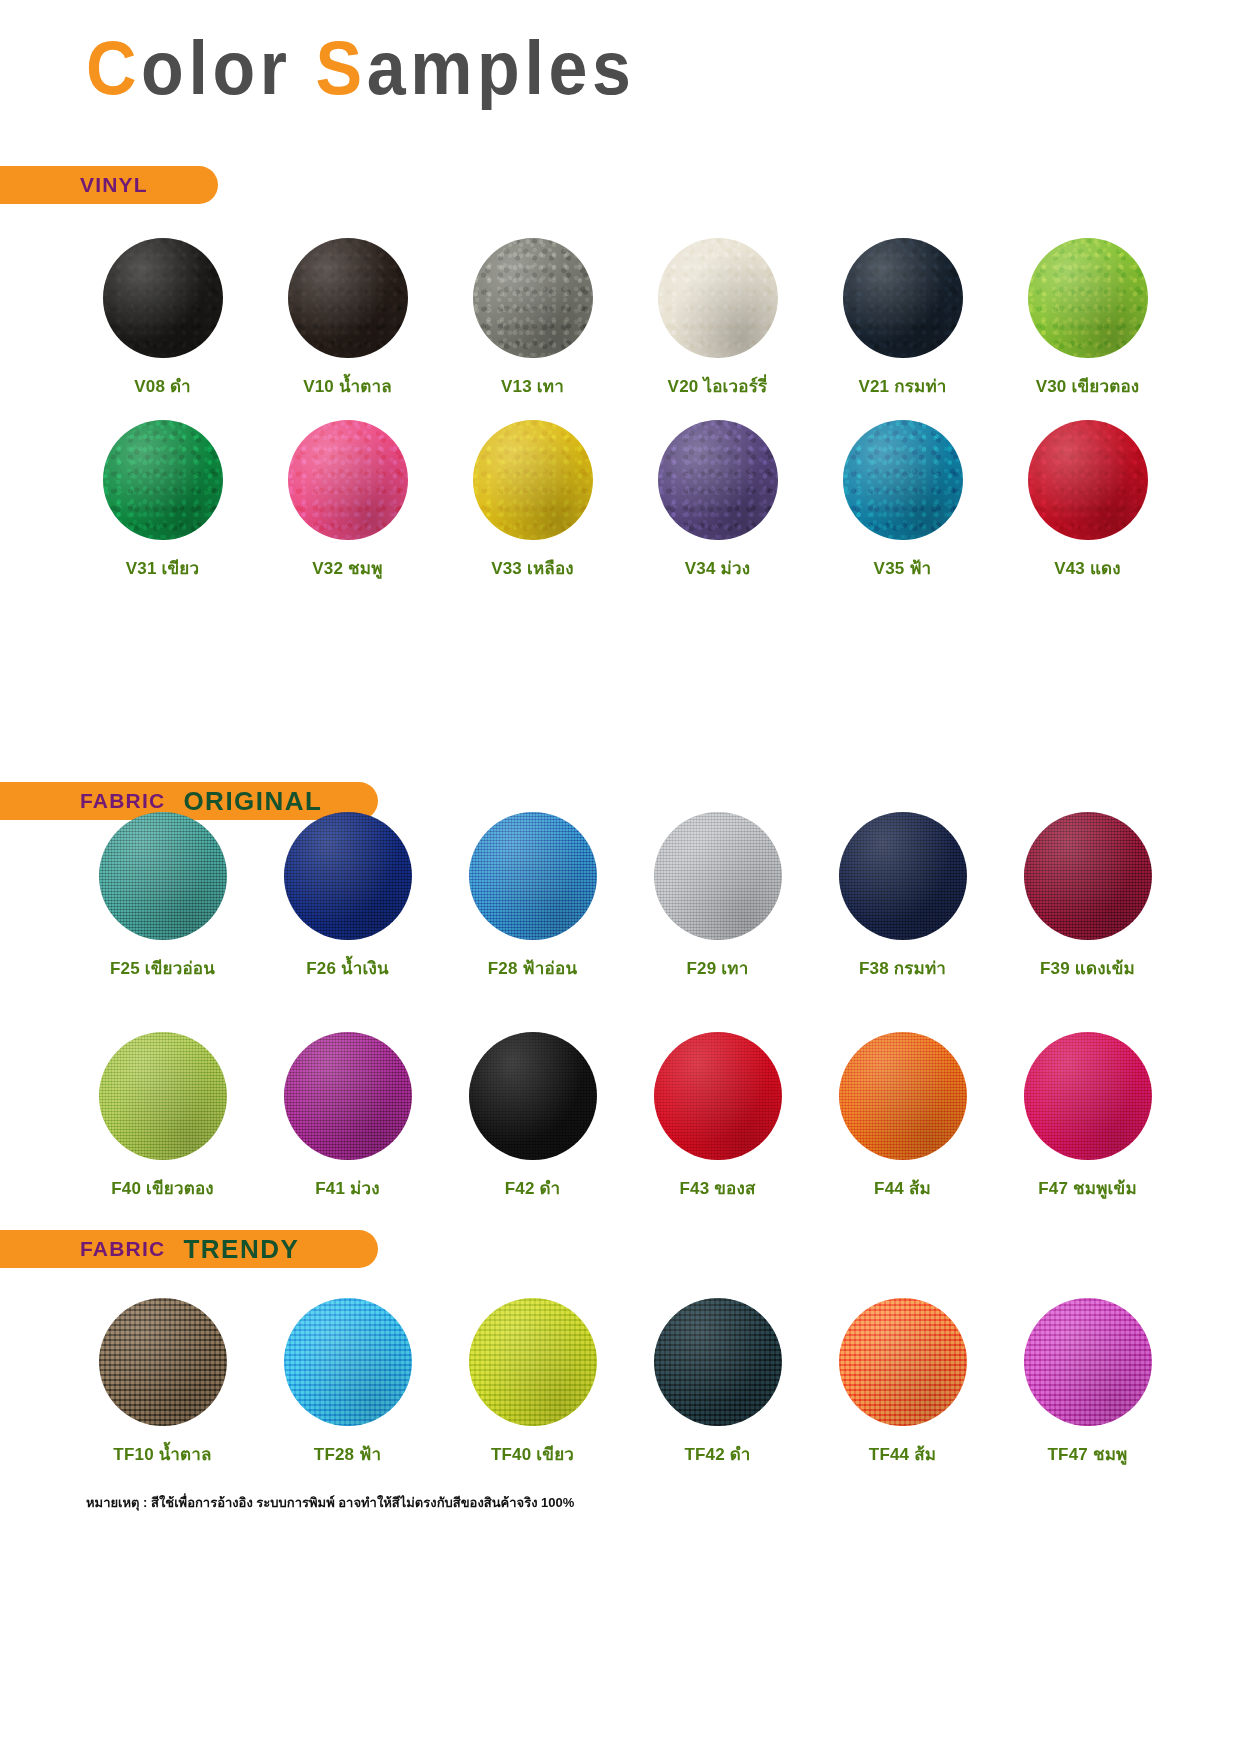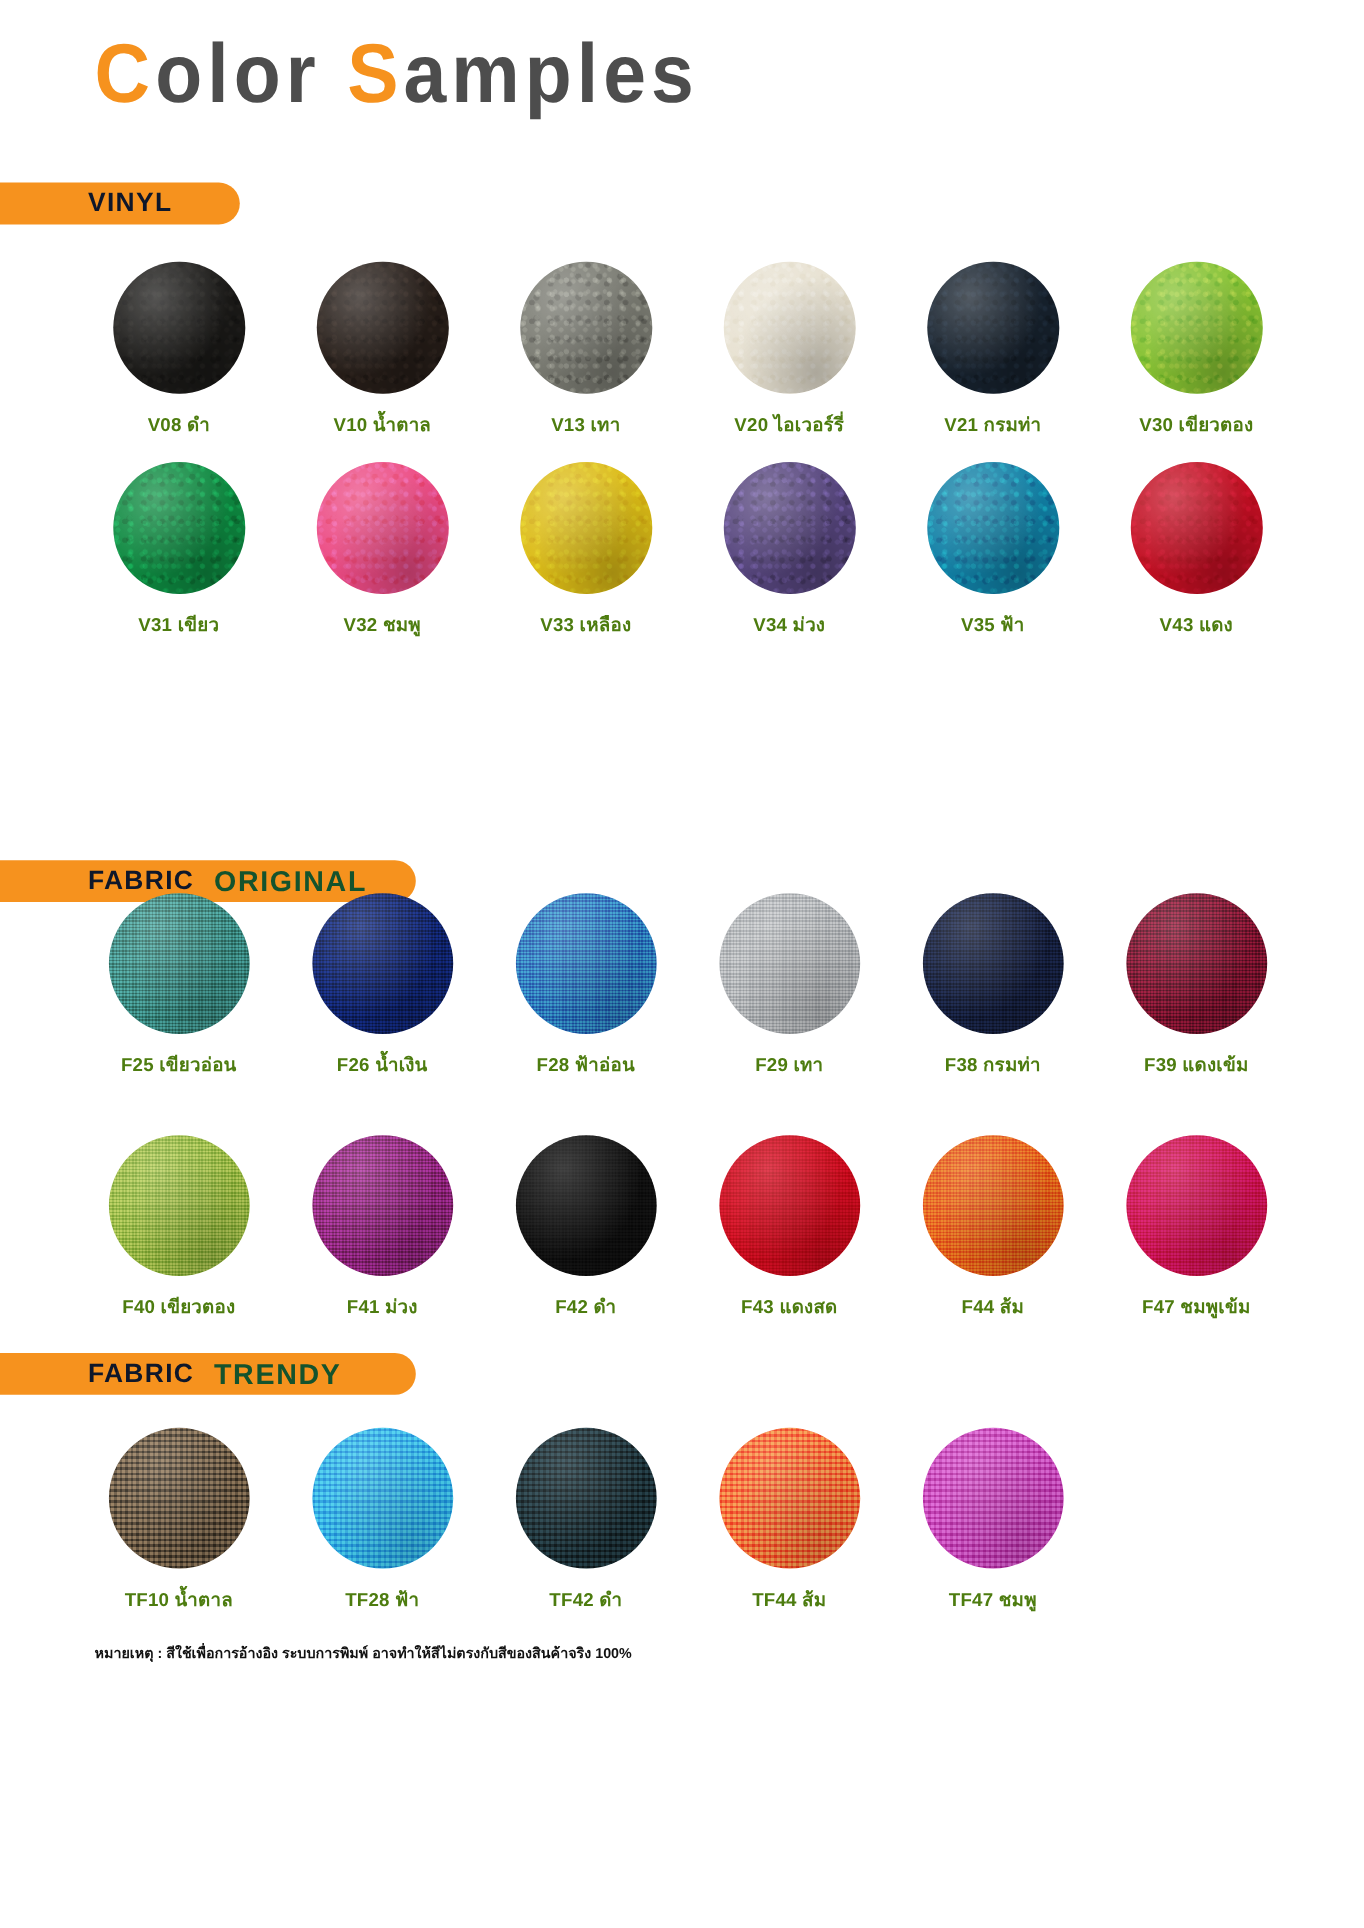--- a/index.html
+++ b/index.html
@@ -42,22 +42,22 @@
     height: 38px;
     border-top-right-radius: 19px;
     border-bottom-right-radius: 19px;
     background: #f6921e;
     display: flex;
     align-items: center;
     padding-left: 80px;
     white-space: nowrap;
   }
   .banner .b-main {
-    color: #0f172a;
-    font-size: 24px;
+    color: #701a75;
+    font-size: 21px;
     font-weight: 700;
     letter-spacing: 1.2px;
     font-family: "Liberation Sans Narrow", "Liberation Sans", sans-serif;
   }
   .banner .b-sub {
     color: #14532d;
     font-size: 26px;
     font-weight: 700;
     letter-spacing: 1.5px;
     margin-left: 18px;
@@ -290,21 +290,21 @@
       <div class="swatch-cell">
         <div class="swatch woven" style="background: rgb(146, 38, 127);"></div>
         <div class="swatch-label">F41 ม่วง</div>
       </div>
       <div class="swatch-cell">
         <div class="swatch woven" style="background: rgb(16, 16, 16);"></div>
         <div class="swatch-label">F42 ดำ</div>
       </div>
       <div class="swatch-cell">
         <div class="swatch woven" style="background: rgb(204, 11, 29);"></div>
-        <div class="swatch-label">F43 แดงสด</div>
+        <div class="swatch-label">F43 ของส</div>
       </div>
       <div class="swatch-cell">
         <div class="swatch woven" style="background: rgb(231, 100, 26);"></div>
         <div class="swatch-label">F44 ส้ม</div>
       </div>
       <div class="swatch-cell">
         <div class="swatch woven" style="background: rgb(207, 19, 85);"></div>
         <div class="swatch-label">F47 ชมพูเข้ม</div>
       </div>
     </div>
@@ -317,20 +317,24 @@
   <div class="swatch-row fabric" id="ft-row-0" style="top:1298px;">
       <div class="swatch-cell">
         <div class="swatch burlap" style="background: rgb(109, 91, 69);"></div>
         <div class="swatch-label">TF10 น้ำตาล</div>
       </div>
       <div class="swatch-cell">
         <div class="swatch burlap" style="background: rgb(53, 179, 230);"></div>
         <div class="swatch-label">TF28 ฟ้า</div>
       </div>
       <div class="swatch-cell">
+        <div class="swatch burlap" style="background: rgb(194, 208, 39);"></div>
+        <div class="swatch-label">TF40 เขียว</div>
+      </div>
+      <div class="swatch-cell">
         <div class="swatch burlap" style="background: rgb(30, 51, 58);"></div>
         <div class="swatch-label">TF42 ดำ</div>
       </div>
       <div class="swatch-cell">
         <div class="swatch burlap" style="background: rgb(245, 115, 58);"></div>
         <div class="swatch-label">TF44 ส้ม</div>
       </div>
       <div class="swatch-cell">
         <div class="swatch burlap" style="background: rgb(203, 75, 190);"></div>
         <div class="swatch-label">TF47 ชมพู</div>

